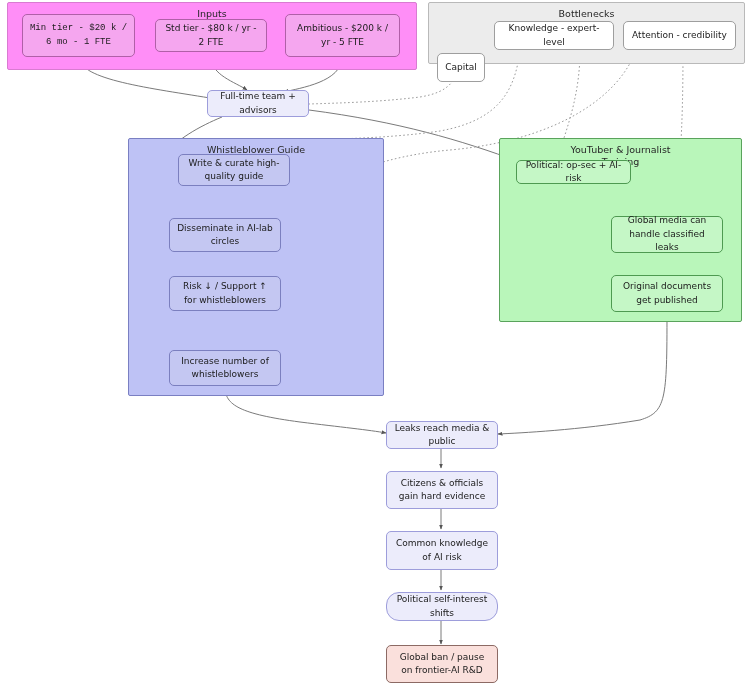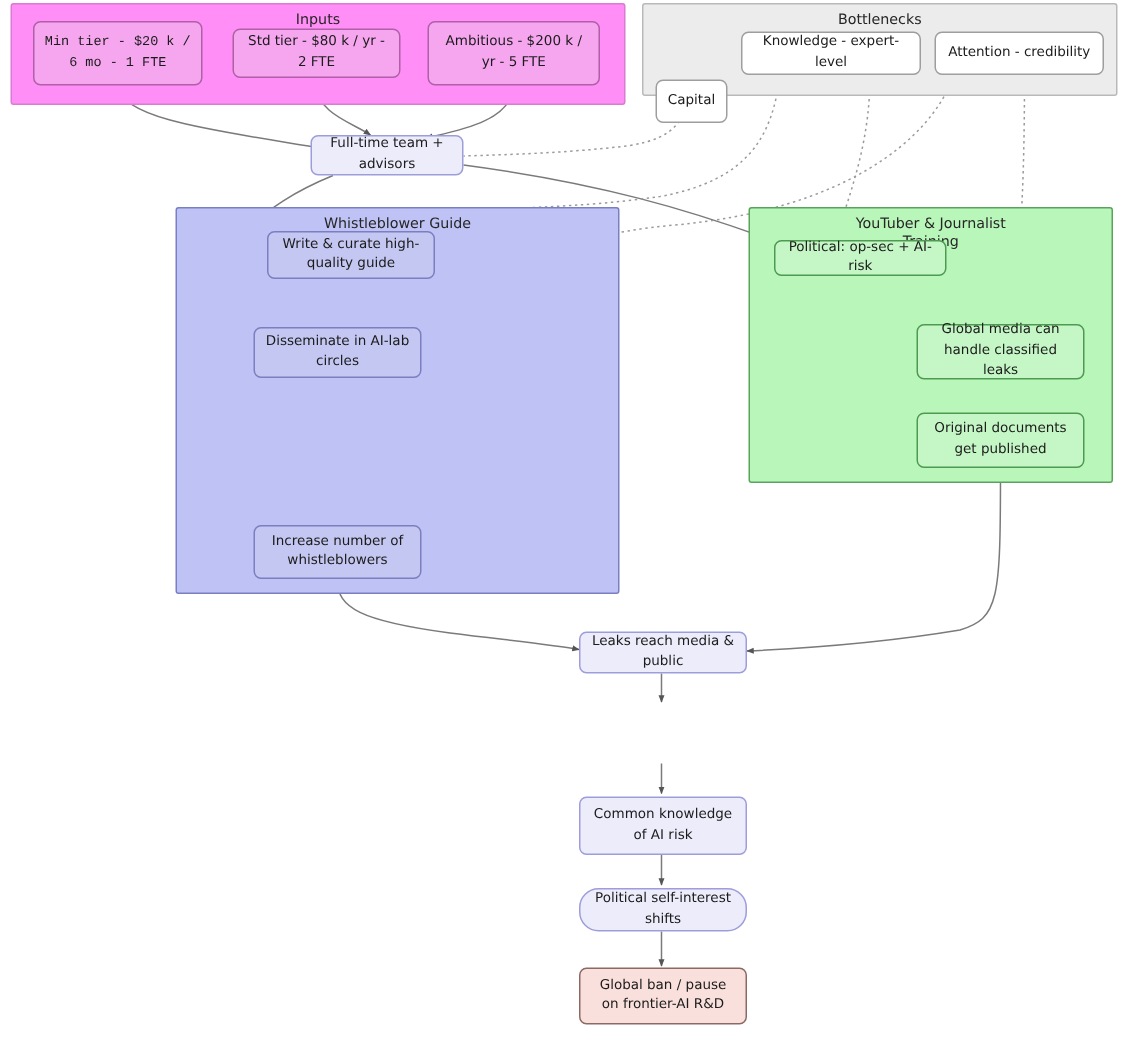--- a/index.html
+++ b/index.html
@@ -134,29 +134,32 @@
     <span>Knowledge - expert-level</span>
   </div>
   <div class="node" style="left:623px;top:21px;width:113px;height:29px;background:#ffffff;border-color:#9e9e9e;">
     <span>Attention - credibility</span>
   </div>
 
   <div class="node" style="left:207px;top:90px;width:102px;height:27px;background:#ececfb;border-color:#9d9ddb;">
     <span>Full-time team + advisors</span>
   </div>
 
-  <div class="cluster" style="left:117px;top:138px;width:296px;height:258px;background:#bec2f5;border-color:#7a7fc2;">
+  <div class="cluster" style="left:128px;top:138px;width:256px;height:258px;background:#bec2f5;border-color:#7a7fc2;">
     <div class="cluster-label">Whistleblower Guide</div>
   </div>
 
   <div class="node" style="left:134px;top:154px;width:112px;height:32px;background:#c4c7f2;border-color:#7b7fbf;margin-left:44px;">
     <span>Write &amp; curate high-quality guide</span>
   </div>
   <div class="node" style="left:169px;top:218px;width:112px;height:34px;background:#c4c7f2;border-color:#7b7fbf;">
     <span>Disseminate in AI-lab circles</span>
+  </div>
+  <div class="node" style="left:169px;top:276px;width:112px;height:35px;background:#c4c7f2;border-color:#7b7fbf;">
+    <span>Risk ↓ / Support ↑ for whistleblowers</span>
   </div>
   <div class="node" style="left:169px;top:350px;width:112px;height:36px;background:#c4c7f2;border-color:#7b7fbf;">
     <span>Increase number of whistleblowers</span>
   </div>
 
   <div class="cluster" style="left:499px;top:138px;width:243px;height:184px;background:#b9f6ba;border-color:#5aa35c;">
     <div class="cluster-label" style="padding:0 62px;">YouTuber &amp; Journalist Training</div>
   </div>
 
   <div class="node" style="left:516px;top:160px;width:115px;height:24px;background:#c5f7c6;border-color:#4e9a51;">
@@ -165,20 +168,23 @@
   <div class="node" style="left:611px;top:216px;width:112px;height:37px;background:#c5f7c6;border-color:#4e9a51;">
     <span>Global media can handle classified leaks</span>
   </div>
   <div class="node" style="left:611px;top:275px;width:112px;height:37px;background:#c5f7c6;border-color:#4e9a51;">
     <span>Original documents get published</span>
   </div>
 
   <div class="node" style="left:386px;top:421px;width:112px;height:28px;background:#ececfb;border-color:#9d9ddb;">
     <span>Leaks reach media &amp; public</span>
   </div>
+  <div class="node" style="left:386px;top:471px;width:112px;height:38px;background:#ececfb;border-color:#9d9ddb;">
+    <span>Citizens &amp; officials gain hard evidence</span>
+  </div>
   <div class="node" style="left:386px;top:531px;width:112px;height:39px;background:#ececfb;border-color:#9d9ddb;">
     <span>Common knowledge of AI risk</span>
   </div>
   <div class="node" style="left:386px;top:592px;width:112px;height:29px;background:#ececfb;border-color:#9d9ddb;border-radius:13px;">
     <span>Political self-interest shifts</span>
   </div>
   <div class="node" style="left:386px;top:645px;width:112px;height:38px;background:#fae0dc;border-color:#8c6a64;border-width:1.6px;">
     <span>Global ban / pause on frontier-AI R&amp;D</span>
   </div>
 

